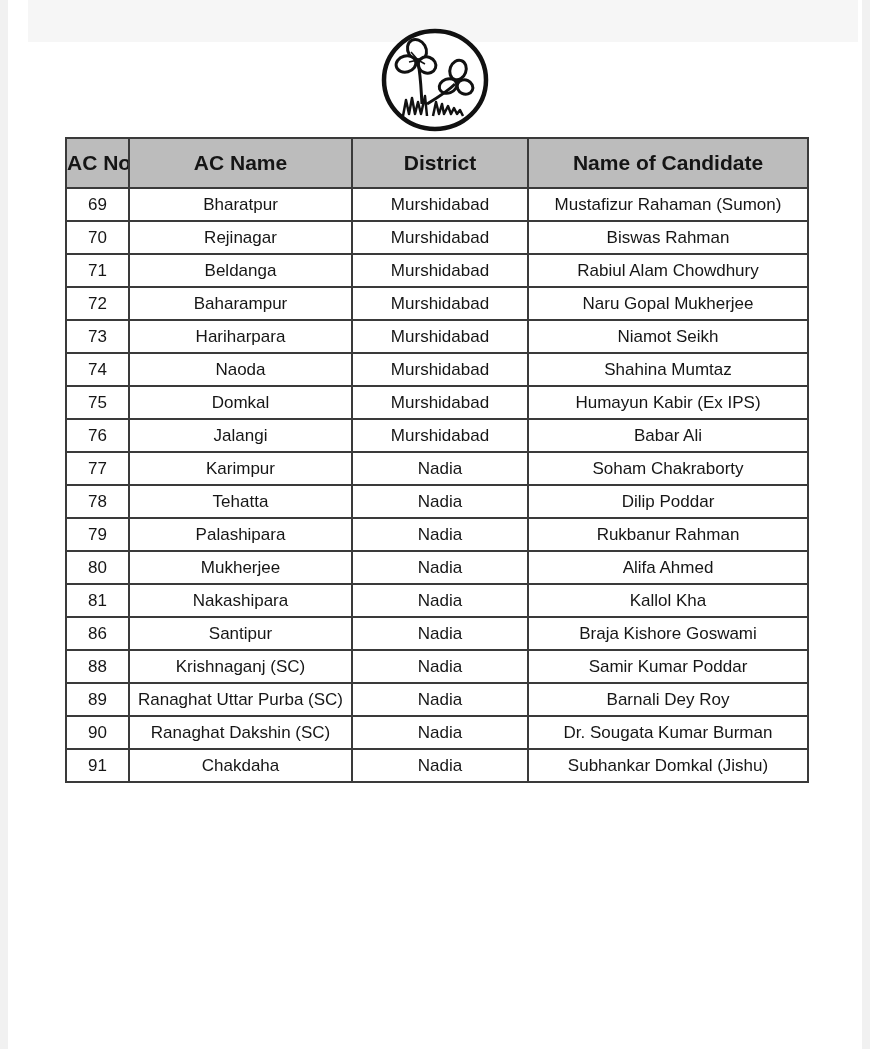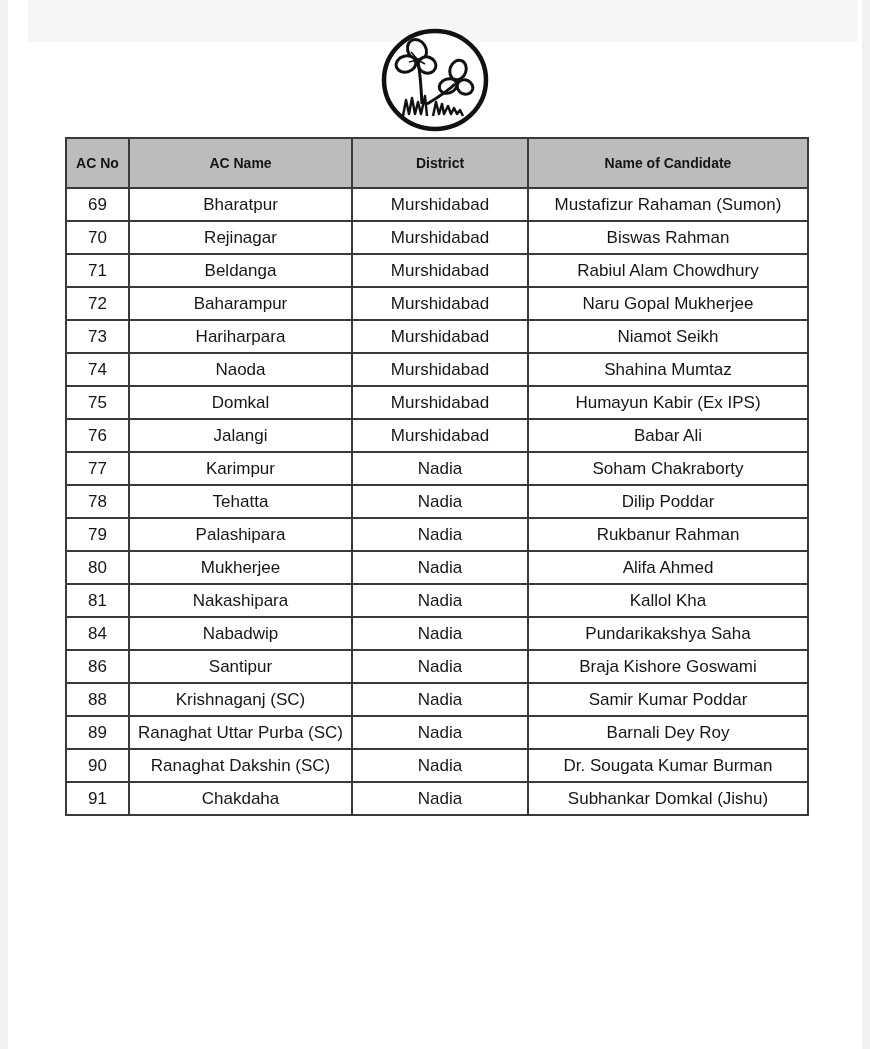--- a/index.html
+++ b/index.html
@@ -30,21 +30,21 @@
     border: 2px solid #3a3a3a;
     text-align: center;
     padding: 0;
     white-space: nowrap;
     overflow: hidden;
   }
   table.list th {
     background: #bcbcbc;
     height: 48px;
     font-weight: bold;
-    font-size: 14px;
+    font-size: 21px;
     color: #151515;
   }
   table.list td {
     height: 31px;
     font-size: 17px;
     color: #161616;
     background: #fff;
   }
   col.c1 { width: 63px; }
   col.c2 { width: 223px; }
@@ -169,26 +169,20 @@
         <td>Nadia</td>
         <td>Alifa Ahmed</td>
       </tr>
     <tr>
         <td>81</td>
         <td>Nakashipara</td>
         <td>Nadia</td>
         <td>Kallol Kha</td>
       </tr>
     <tr>
-        <td>84</td>
-        <td>Nabadwip</td>
-        <td>Nadia</td>
-        <td>Pundarikakshya Saha</td>
-      </tr>
-    <tr>
         <td>86</td>
         <td>Santipur</td>
         <td>Nadia</td>
         <td>Braja Kishore Goswami</td>
       </tr>
     <tr>
         <td>88</td>
         <td>Krishnaganj (SC)</td>
         <td>Nadia</td>
         <td>Samir Kumar Poddar</td>

